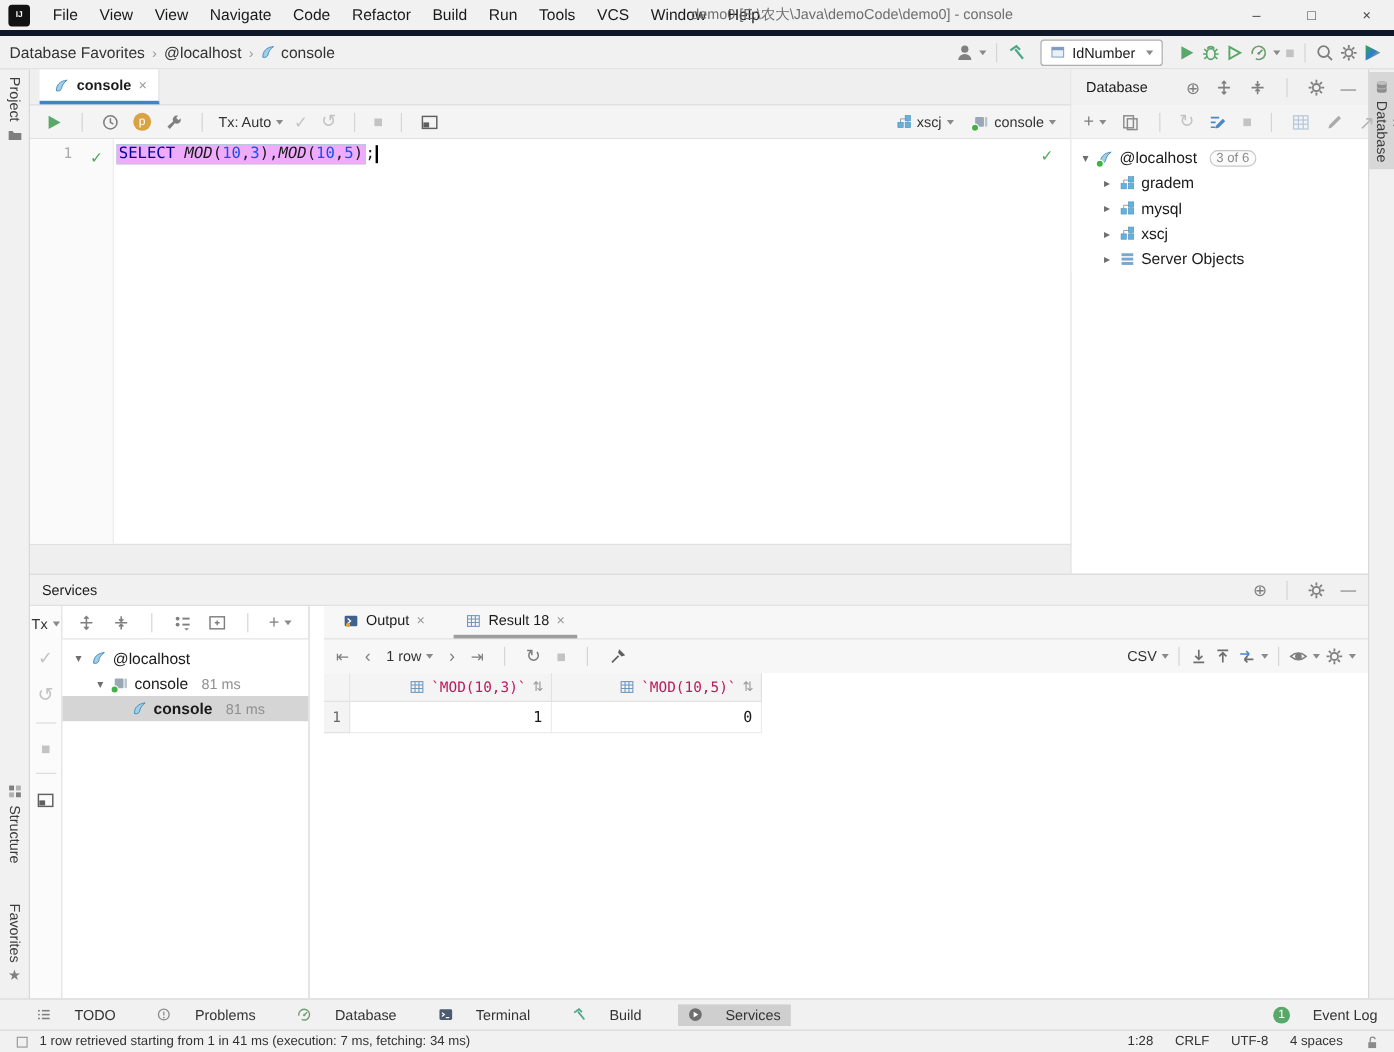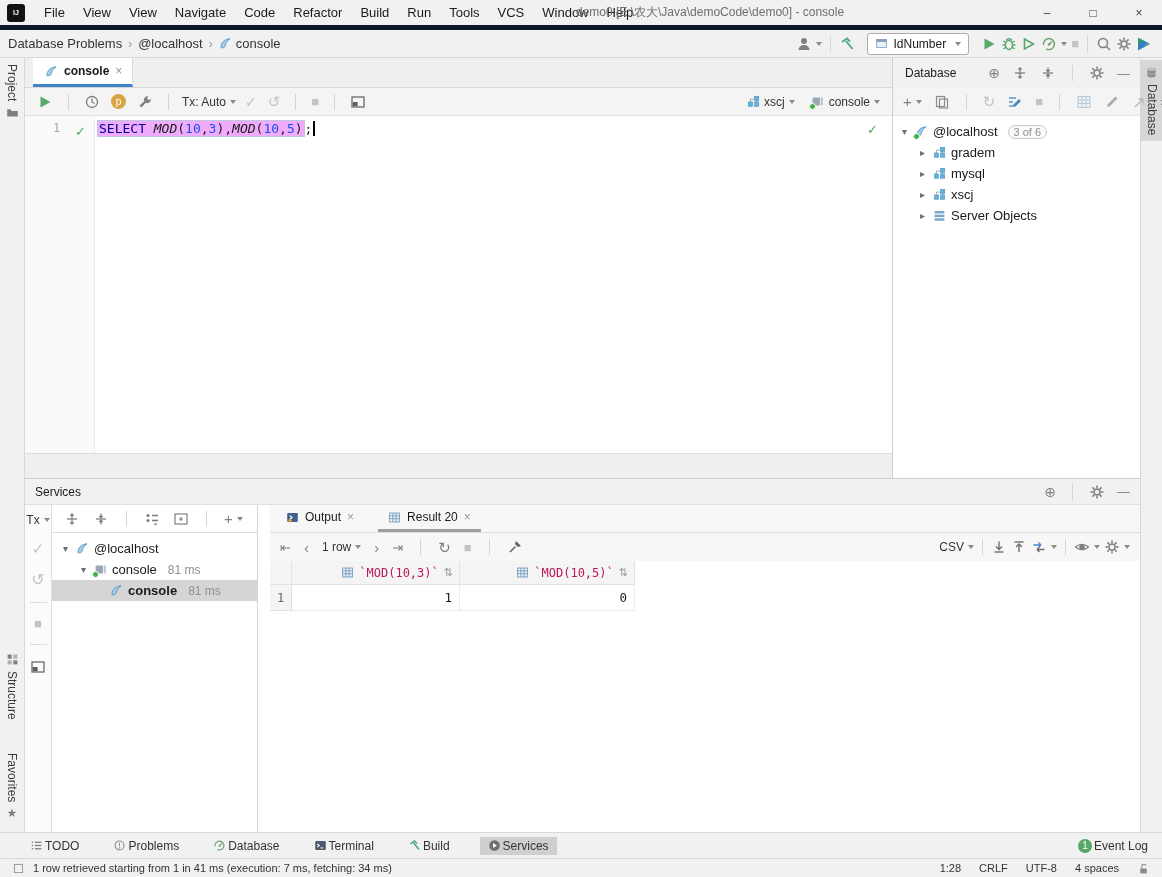--- a/index.html
+++ b/index.html
@@ -82,21 +82,21 @@
   .g-headrow,.g-datarow{display:flex;}
   .g-gut{width:22px;box-sizing:border-box;background:#F4F4F4;border-right:1px solid #E2E2E2;border-bottom:1px solid #E2E2E2;display:flex;align-items:center;justify-content:center;color:#666;font-family:"DejaVu Sans Mono",monospace;font-size:12px;}
   .g-hcell{box-sizing:border-box;background:#F4F4F4;border-right:1px solid #E2E2E2;border-bottom:1px solid #E2E2E2;display:flex;align-items:center;justify-content:flex-end;gap:5px;padding:0 6px;height:24px;}
   .g-hlabel{font-family:"DejaVu Sans Mono",monospace;font-size:12px;color:#be185d;}
   .sortg{color:#9A9A9A;font-size:11px;}
   .g-cell{box-sizing:border-box;background:#FFF;border-right:1px solid #ECECEC;border-bottom:1px solid #ECECEC;display:flex;align-items:center;justify-content:flex-end;padding:0 7px;height:26px;font-family:"DejaVu Sans Mono",monospace;font-size:12.5px;color:#1A1A1A;}
   .c1{width:168px;} .c2{width:175px;}
   .sel-row{background:#D5D5D5;}
   
   .bottombar{left:0;top:832px;width:1162px;height:26px;background:#F1F1F1;border-top:1px solid #D8D8D8;display:flex;align-items:center;box-sizing:border-box;padding:0 10px 0 26px;gap:26px;}
-  .bb-item{display:flex;align-items:center;gap:2px;color:#333;font-size:12px;padding:2px 4px;}
+  .bb-item{display:flex;align-items:center;gap:19px;color:#333;font-size:12px;padding:2px 4px;}
   .bb-item.active{background:#CFCFCF;padding:2px 8px;}
   .evbadge{width:14px;height:14px;border-radius:50%;background:#59A869;color:#FFF;font-size:10px;display:flex;align-items:center;justify-content:center;}
   .statusbar{left:0;top:858px;width:1162px;height:19px;background:#F1F1F1;border-top:1px solid #D8D8D8;display:flex;align-items:center;box-sizing:border-box;padding:0 12px;gap:8px;font-size:11px;color:#333;}
   .sb-right{margin-left:auto;display:flex;align-items:center;gap:18px;color:#333;}
 </style>
 </head>
 <body>
 
 <svg width="0" height="0" style="position:absolute" aria-hidden="true">
   <defs>
@@ -359,21 +359,21 @@
     <span class="menu-item">Help</span>
     <span class="win-title">demo0 [E:\农大\Java\demoCode\demo0] - console</span>
     <div class="winbtns">
       <span class="winbtn">–</span>
       <span class="winbtn">□</span>
       <span class="winbtn">×</span>
     </div>
   </div>
 
   <div class="toolbar2">
-    <span class="crumb">Database Problems</span>
+    <span class="crumb">Database Favorites</span>
     <span class="crumb-sep">›</span>
     <span class="crumb">@localhost</span>
     <span class="crumb-sep">›</span>
     <svg class="ico12" style="margin-right:4px">
         <use href="#sym-dolphin"></use>
       </svg>
     <span class="crumb">console</span>
     <div style="margin-left:auto" class="flex">
       <span class="tbtn">
           <svg class="ico">
@@ -762,21 +762,21 @@
             <svg class="ico12">
                 <use href="#sym-output"></use>
               </svg>
             <span>Output</span>
             <span class="tab-x">×</span>
           </div>
           <div class="ct-tab active" style="margin-left:14px">
             <svg class="ico12">
                 <use href="#sym-grid"></use>
               </svg>
-            <span>Result 20</span>
+            <span>Result 18</span>
             <span class="tab-x">×</span>
           </div>
         </div>
         <div class="rt-toolbar">
           <span class="tbtn">
               <span class="navg">⇤</span>
             </span>
           <span class="tbtn">
               <span class="navg" style="font-size:15px">‹</span>
             </span>

